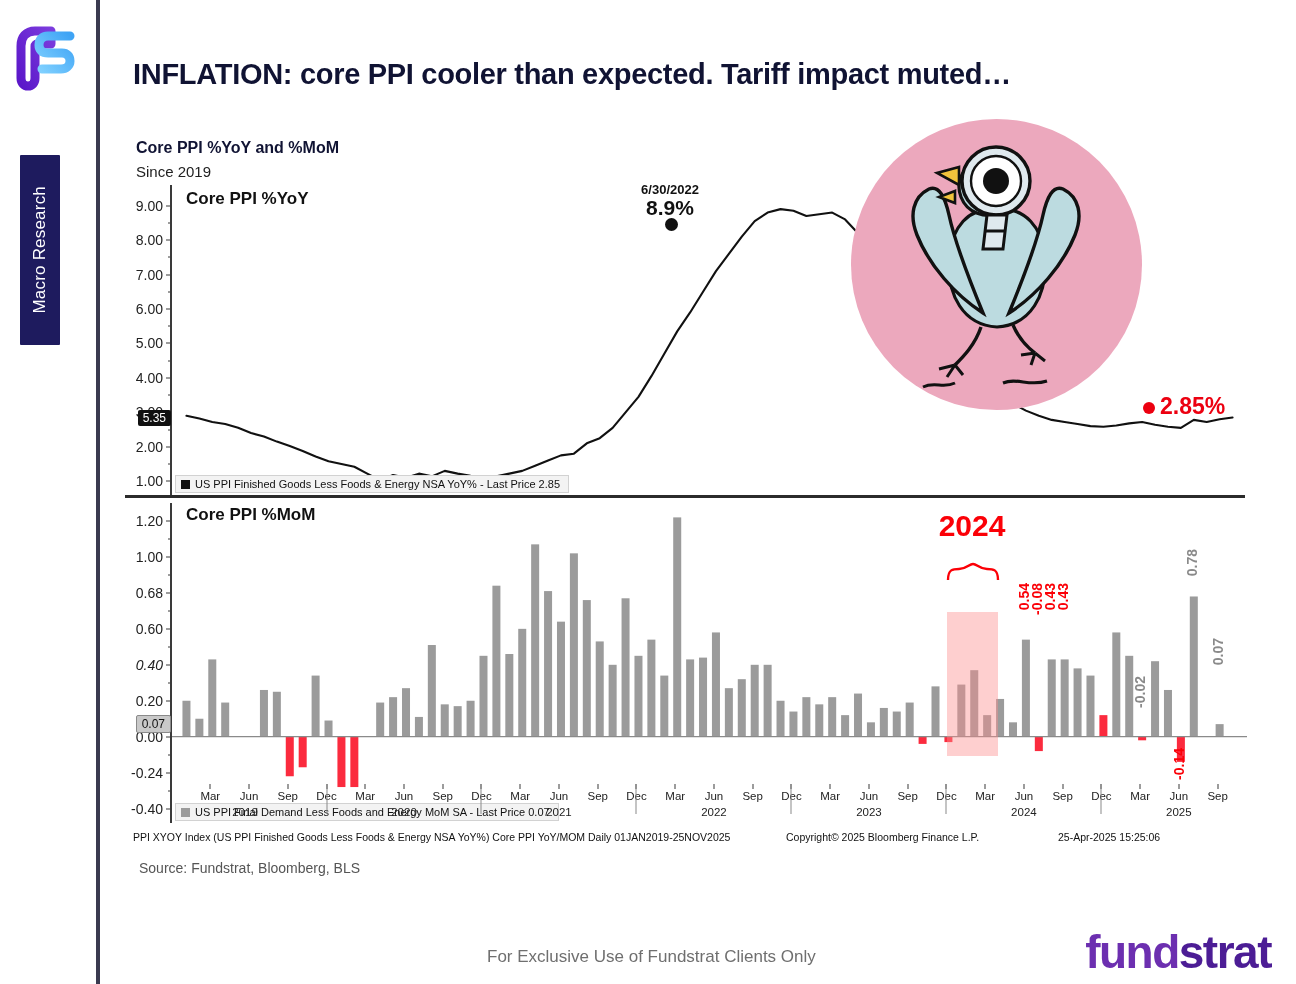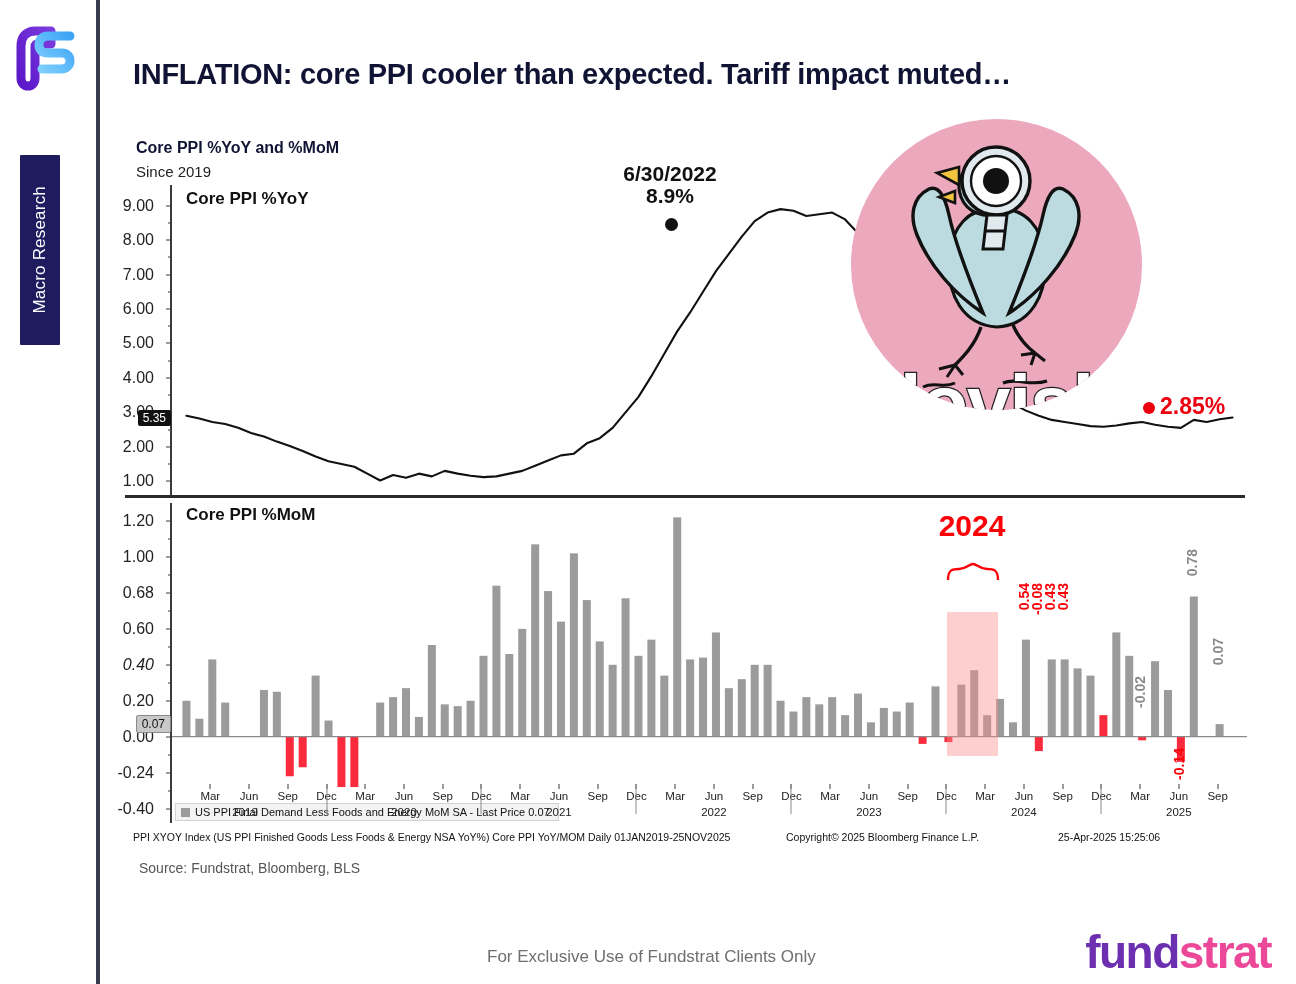--- a/index.html
+++ b/index.html
@@ -64,22 +64,22 @@
     background: #2b2b2b;
   }
 
   .plot {
     position: absolute; left: 45px; top: 0; right: 0; bottom: 0;
     border-left: 2px solid #3a3a3a;
   }
 
   
   .ytick {
-    position: absolute; right: 100%; margin-right: 18px;
-    font-size: 16px; color: #222; white-space: nowrap;
+    position: absolute; right: 100%; margin-right: 9px;
+    font-size: 14px; color: #222; white-space: nowrap;
     transform: translateY(-50%); text-align: right;
   }
   .ytickmark {
     position: absolute; left: -6px; width: 6px; height: 1px; background: #3a3a3a;
     transform: translateY(-50%);
   }
   .ytickmark.minor { left: -4px; width: 4px; }
 
   .ylabel-box {
     position: absolute; right: 100%; margin-right: 1px;
@@ -139,21 +139,21 @@
     position: absolute; left: 139px; top: 860px;
     font-size: 14px; color: #555;
   }
 
   
   #peak-annot {
     position: absolute; left: 670px; top: 163px;
     transform: translateX(-50%); text-align: center;
     font-weight: bold; color: #111; line-height: 1.05;
   }
-  #peak-annot .date { font-size: 21px; }
+  #peak-annot .date { font-size: 13px; margin-top: 20px; }
   #peak-annot .val  { font-size: 21px; }
   #peak-dot {
     position: absolute; left: 665px; top: 218px; width: 13px; height: 13px;
     border-radius: 50%; background: #111;
   }
 
   #last-dot {
     position: absolute; left: 1143px; top: 402px; width: 12px; height: 12px;
     border-radius: 50%; background: #ec0010;
   }
@@ -197,21 +197,21 @@
   
   #exclusive-note {
     position: absolute; left: 487px; top: 947px;
     font-size: 17px; color: #6f6f6f;
   }
   #fundstrat-word {
     position: absolute; right: 25px; top: 925px;
     font-size: 46px; font-weight: bold; letter-spacing: -1.5px;
   }
   #fundstrat-word .fund  { color: #6c2fb0; }
-  #fundstrat-word .strat { color: #ec4899; }
+  #fundstrat-word .strat { color: #4c1d95; }
 
   svg { display: block; overflow: visible; }
 </style>
 </head>
 <body>
 
 <div id="left-rail">
   <div id="brand-logo">
     <svg viewBox="0 0 62 64" width="62" height="64">
       <defs>
@@ -240,20 +240,24 @@
 <div id="chart-subtitle">Since 2019</div>
 
 <div id="chart-area">
 
   <div class="panel" id="panel-yoy">
     <div class="plot" id="plot-yoy">
       <div class="panel-heading" style="left:14px; top:4px;">Core PPI %YoY</div>
       <svg id="yoy-svg" width="1075" height="310" viewBox="0 0 1075 310" style="position:absolute;left:0;top:0;">
         <polyline id="yoy-path" fill="none" stroke="#111" stroke-width="2.1" stroke-linejoin="round" stroke-linecap="round" points="14.457317073170731,230.77777777777777 27.371951219512194,233.53333333333336 40.286585365853654,236.97777777777776 53.201219512195124,239.04444444444442 66.11585365853658,242.83333333333334 79.03048780487805,248 91.9451219512195,251.44444444444446 104.85975609756098,256.61111111111114 117.77439024390243,261.0888888888889 130.6890243902439,265.9111111111111 143.60365853658536,271.4222222222222 156.5182926829268,276.2444444444444 169.4329268292683,279 182.34756097560975,281.7555555555556 195.2621951219512,288.64444444444445 208.17682926829266,295.53333333333336 221.09146341463415,290.02222222222224 234.0060975609756,292.77777777777777 246.92073170731706,288.64444444444445 259.8353658536585,291.4 272.75,285.8888888888889 285.6646341463414,288.64444444444445 298.5792682926829,290.7111111111111 311.4939024390244,292.0888888888889 324.4085365853658,291.4 337.3231707317073,288.64444444444445 350.2378048780488,285.8888888888889 363.1524390243902,280.72222222222223 376.0670731707317,275.55555555555554 388.98170731707313,270.3888888888889 401.8963414634146,268.66666666666663 414.8109756097561,258.3333333333333 427.7256097560975,253.16666666666669 440.640243902439,242.83333333333334 453.5548780487805,227.33333333333331 466.4695121951219,211.83333333333334 479.3841463414634,191.16666666666669 492.29878048780483,168.77777777777777 505.2134146341463,146.38888888888889 518.1280487804878,127.4444444444444 531.0426829268292,106.77777777777777 543.9573170731707,86.11111111111111 556.8719512195122,68.88888888888889 569.7865853658536,51.66666666666663 582.701219512195,36.16666666666663 595.6158536585366,27.555555555555543 608.530487804878,24.111111111111086 621.4451219512194,25.83333333333337 634.359756097561,31 647.2743902439024,29.27777777777777 660.1890243902438,27.555555555555543 673.1036585365854,34.44444444444446 686.0182926829268,48.22222222222223 698.9329268292682,65.44444444444443 711.8475609756098,82.66666666666666 724.7621951219512,99.88888888888889 737.6768292682926,117.11111111111111 750.5914634146341,134.33333333333331 763.5060975609756,149.83333333333331 776.420731707317,165.33333333333334 789.3353658536585,177.38888888888889 802.25,189.44444444444446 815.1646341463414,199.77777777777777 828.0792682926829,210.11111111111114 840.9939024390244,218.72222222222223 853.9085365853658,225.61111111111111 866.8231707317073,230.77777777777777 879.7378048780488,234.9111111111111 892.6524390243902,236.97777777777776 905.5670731707316,239.04444444444442 918.4817073170732,241.11111111111111 931.3963414634146,241.8 944.310975609756,240.42222222222222 957.2256097560975,238.35555555555555 970.140243902439,236.97777777777776 983.0548780487804,239.73333333333335 995.9695121951219,241.8 1008.8841463414634,242.83333333333334 1021.7987804878048,234.9111111111111 1034.7134146341464,236.97777777777776 1047.6280487804877,234.22222222222223 1060.5426829268292,232.5"></polyline>
       </svg>
+      <div class="legend">
+        <span class="swatch" style="background:#111"></span>
+        <span>US PPI Finished Goods Less Foods &amp; Energy NSA YoY% - Last Price 2.85</span>
+      </div>
     <div class="ytick" style="top: 296.222px;">1.00</div>
         <div class="ytickmark" style="top: 296.222px;"></div>
         <div class="ytickmark minor" style="top: 279px;"></div>
         <div class="ytick" style="top: 261.778px;">2.00</div>
         <div class="ytickmark" style="top: 261.778px;"></div>
         <div class="ytickmark minor" style="top: 244.556px;"></div>
         <div class="ytick" style="top: 227.333px;">3.00</div>
         <div class="ytickmark" style="top: 227.333px;"></div>
         <div class="ytickmark minor" style="top: 210.111px;"></div>
         <div class="ytick" style="top: 192.889px;">4.00</div>
@@ -500,21 +504,20 @@
     <path d="M134 112 L154 112" stroke="#111" stroke-width="3"></path>
 
     <path d="M130 208 C124 226 112 238 104 246" stroke="#111" stroke-width="3.4" fill="none"></path>
     <path d="M104 246 L88 250 M104 246 L96 258 M104 246 L112 256" stroke="#111" stroke-width="3" fill="none"></path>
     <path d="M162 206 C168 220 176 228 184 234" stroke="#111" stroke-width="3.4" fill="none"></path>
     <path d="M184 234 L170 236 M184 234 L180 246 M184 234 L194 242" stroke="#111" stroke-width="3" fill="none"></path>
 
     <path d="M72 268 C84 262 92 270 104 264" stroke="#111" stroke-width="3" fill="none"></path>
     <path d="M152 264 C166 258 178 268 196 262" stroke="#111" stroke-width="3" fill="none"></path>
   </svg>
-  <div id="dovish-word">dovish</div>
 </div>
 
 <div id="hl-2024-band"></div>
 <div id="hl-2024-title">2024</div>
 <div id="hl-2024-brace">
   <svg viewBox="0 0 52 18" width="52" height="18">
     <path d="M1 17 C1 6 6 6 12 6 C20 6 22 1 26 1 C30 1 32 6 40 6 C46 6 51 6 51 17" fill="none" stroke="#fb0007" stroke-width="2.4"></path>
   </svg>
 </div>
 

